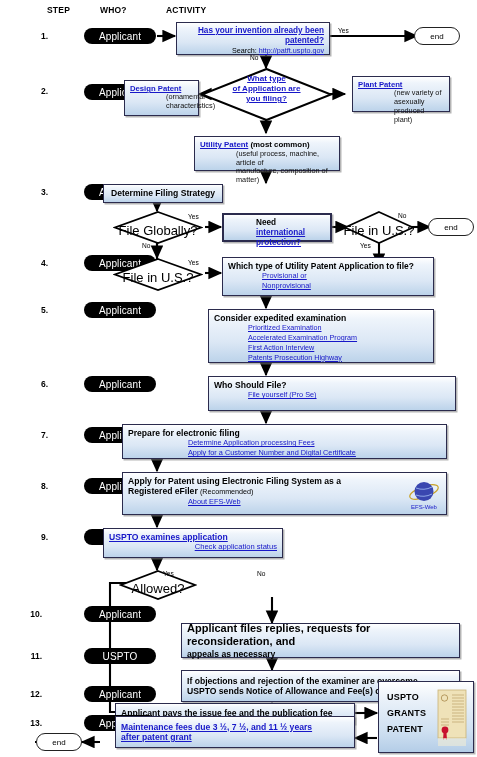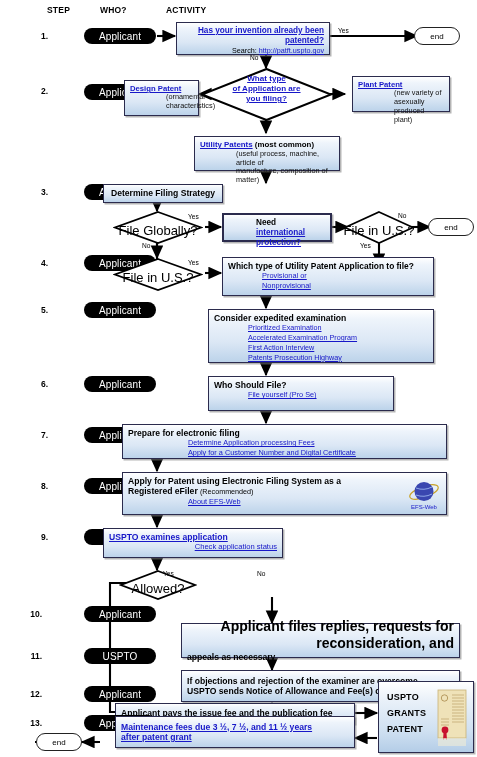--- a/index.html
+++ b/index.html
@@ -227,21 +227,21 @@
   </div>
 
   <div class="abs box" style="left:352px; top:76px; width:98px; height:36px;">
     <div class="btitle lnk" style="font-size:7.7px;">Plant Patent</div>
     <div class="bsub">(new variety of asexually</div>
     <div class="bsub">produced plant)</div>
   </div>
 
   <div class="abs box" style="left:194px; top:136px; width:146px; height:35px;">
     <div style="font-size:7.9px;">
-      <span class="btitle lnk" style="font-size:7.9px;">Utility Patents</span>
+      <span class="btitle lnk" style="font-size:7.9px;">Utility Patent</span>
       <span style="font-weight:bold; font-size:7.9px;">(most common)</span>
     </div>
     <div class="bsub">(useful process, machine, article of</div>
     <div class="bsub">manufacture, composition of matter)</div>
   </div>
 
   <div class="abs stepnum" style="left:30px; top:187px;">3.</div>
   <div class="abs pill" style="left:84px; top:184px;">Applicant</div>
 
   <div class="abs box" style="left:103px; top:184px; width:120px; height:19px; display:flex; align-items:center; justify-content:center; left:103px; top:184px;">
@@ -288,21 +288,21 @@
   <div class="abs box" style="left:208px; top:309px; width:226px; height:54px;">
     <div class="btitle" style="font-size:8.6px;">Consider expedited examination</div>
     <div class="indent"><span class="lnk" style="font-size:7.2px;">Prioritized Examination</span></div>
     <div class="indent"><span class="lnk" style="font-size:7.2px;">Accelerated Examination Program</span></div>
     <div class="indent"><span class="lnk" style="font-size:7.2px;">First Action Interview</span></div>
     <div class="indent"><span class="lnk" style="font-size:7.2px;">Patents Prosecution Highway</span></div>
   </div>
 
   <div class="abs stepnum" style="left:30px; top:379px;">6.</div>
   <div class="abs pill" style="left:84px; top:376px;">Applicant</div>
-  <div class="abs box" style="left:208px; top:376px; width:186px; height:35px;">
+  <div class="abs box" style="left:208px; top:376px; width:248px; height:35px;">
     <div class="btitle" style="font-size:8.6px;">Who Should File?</div>
     <div class="indent"><span class="lnk" style="font-size:7.3px;">File yourself (Pro Se)</span></div>
   </div>
 
   <div class="abs stepnum" style="left:30px; top:430px;">7.</div>
   <div class="abs pill" style="left:84px; top:427px;">Applicant</div>
   <div class="abs box" style="left:122px; top:424px; width:325px; height:35px;">
     <div class="btitle" style="font-size:8.6px;">Prepare for electronic filing</div>
     <div style="padding-left:60px;"><span class="lnk" style="font-size:7.3px;">Determine Application processing Fees</span></div>
     <div style="padding-left:60px;"><span class="lnk" style="font-size:7.3px;">Apply for a Customer Number and Digital Certificate</span></div>
@@ -340,21 +340,21 @@
   <svg class="abs" style="left:119px; top:570px; width:78px; height:30px;">
     <polygon points="39,1 76,15 39,29 2,15" fill="#fff" stroke="#000" stroke-width="1.7"></polygon>
   </svg>
   <div class="abs diamond-txt" style="left:119px; top:581px; width:78px;">Allowed?</div>
   <div class="abs elabel" style="left:163px; top:570px;">Yes</div>
   <div class="abs elabel" style="left:257px; top:570px;">No</div>
 
   <div class="abs stepnum" style="left:24px; top:609px;">10.</div>
   <div class="abs pill" style="left:84px; top:606px;">Applicant</div>
   <div class="abs box" style="left:181px; top:623px; width:279px; height:35px; display:flex; flex-direction:column; justify-content:center;">
-    <div class="btitle" style="font-size:14px;text-align:right;">Applicant files replies, requests for reconsideration, and</div>
+    <div class="btitle" style="font-size:11px;">Applicant files replies, requests for reconsideration, and</div>
     <div class="btitle" style="font-size:8.6px;">appeals as necessary</div>
   </div>
 
   <div class="abs stepnum" style="left:24px; top:651px;">11.</div>
   <div class="abs pill" style="left:84px; top:648px;">USPTO</div>
   <div class="abs box" style="left:181px; top:670px; width:279px; height:32px; display:flex; flex-direction:column; justify-content:center;">
     <div class="btitle" style="font-size:8.6px;">If objections and rejection of the examiner are overcome,</div>
     <div class="btitle" style="font-size:8.6px;">USPTO sends Notice of Allowance and Fee(s) due</div>
   </div>
 

